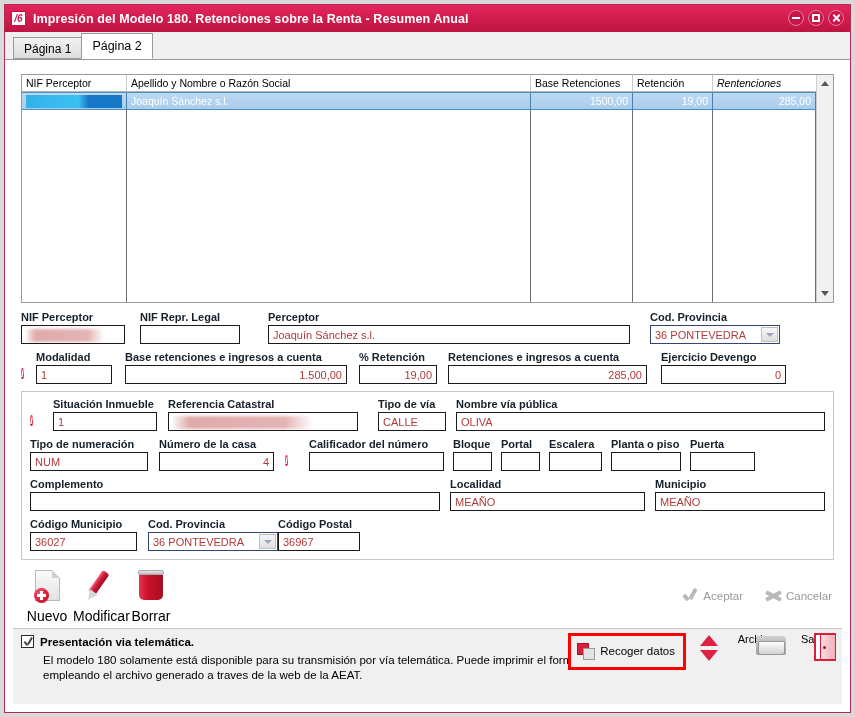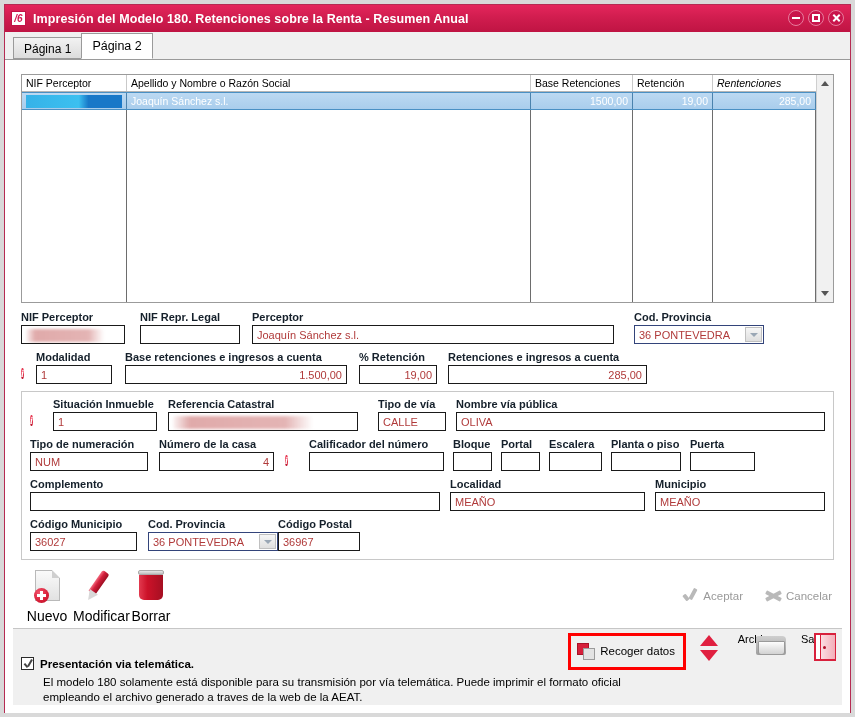--- a/index.html
+++ b/index.html
@@ -276,21 +276,21 @@
   .xmark:before{transform:rotate(28deg);} .xmark:after{transform:rotate(-28deg);}
 
   
   #bottom {
     flex:1 1 auto;
     background:#f0f0f0;
     border-top:1px solid #c6c6c6;
     position:relative;
     padding:6px 8px 0 8px;
   }
-  #chk-row { display:flex; align-items:center; gap:6px;margin-top:22px; }
+  #chk-row { display:flex; align-items:center; gap:6px; }
   .checkbox {
     width:13px; height:13px; border:1px solid #2b2b2b; background:#fff;
     position:relative; flex:0 0 13px;
   }
   .checkbox:before{content:"";position:absolute;width:2px;height:8px;background:#444;left:7px;top:1px;transform:rotate(30deg);}
   .checkbox:after{content:"";position:absolute;width:2px;height:5px;background:#444;left:3px;top:5px;transform:rotate(-40deg);}
   #chk-label { font-weight:bold; font-size:11.5px; }
   #desc { margin:5px 0 0 22px; font-size:11.5px; line-height:15px; max-width:610px; }
 
   
@@ -390,21 +390,21 @@
         <div style="width:104px;">
           <span class="lbl">NIF Perceptor</span>
           <div class="fld redact">
             <span class="redact-pink" style="width:78px;"></span>
           </div>
         </div>
         <div style="width:100px; margin-left:15px;">
           <span class="lbl">NIF Repr. Legal</span>
           <div class="fld"></div>
         </div>
-        <div style="flex:1 1 auto; margin-left:12px; max-width:362px;">
+        <div style="flex:1 1 auto; margin-left:28px; max-width:362px;">
           <span class="lbl">Perceptor</span>
           <div class="fld">Joaquín Sánchez s.l.</div>
         </div>
         <div style="width:130px; margin-left:20px;">
           <span class="lbl">Cod. Provincia</span>
           <div class="combo">
             <span>36  PONTEVEDRA</span>
             <span class="arrow">
                 <span class="tri"></span>
               </span>
@@ -424,20 +424,24 @@
           <span class="lbl">Base retenciones e ingresos a cuenta</span>
           <div class="fld num">1.500,00</div>
         </div>
         <div style="width:78px; margin-left:12px;">
           <span class="lbl">% Retención</span>
           <div class="fld num">19,00</div>
         </div>
         <div style="width:199px; margin-left:11px;">
           <span class="lbl">Retenciones e ingresos a cuenta</span>
           <div class="fld num">285,00</div>
+        </div>
+        <div style="width:125px; margin-left:14px;">
+          <span class="lbl">Ejercicio Devengo</span>
+          <div class="fld num">0</div>
         </div>
       </div>
 
       <div id="inmueble-box">
 
         <div class="row">
           <div style="width:15px; padding-bottom:3px;">
             <span class="info-i">i</span>
           </div>
           <div style="width:104px; margin-left:8px;">

